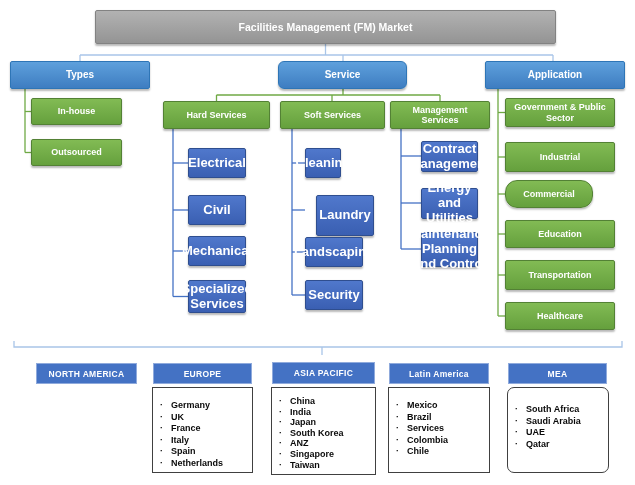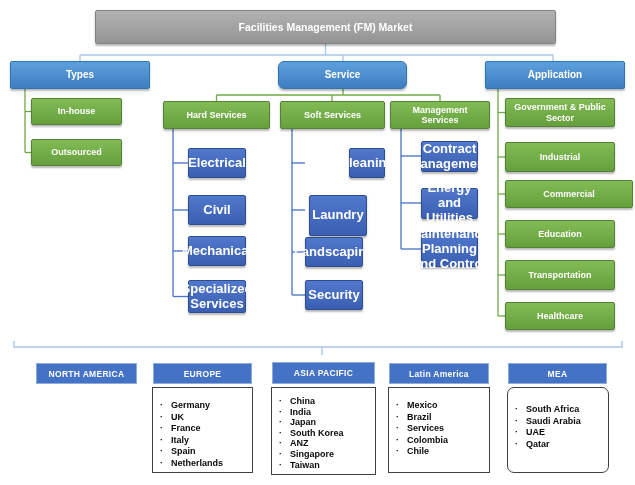--- a/index.html
+++ b/index.html
@@ -120,32 +120,32 @@
 
   <div class="node box-green" style="left:163px;top:101px;width:107px;height:28px;">Hard Services</div>
   <div class="node box-green" style="left:280px;top:101px;width:105px;height:28px;">Soft Services</div>
   <div class="node box-green" style="left:390px;top:101px;width:100px;height:28px;">Management Services</div>
 
   <div class="node box-smallblue" style="left:188px;top:148px;width:58px;height:30px;">Electrical</div>
   <div class="node box-smallblue" style="left:188px;top:195px;width:58px;height:30px;">Civil</div>
   <div class="node box-smallblue" style="left:188px;top:236px;width:58px;height:30px;">Mechanical</div>
   <div class="node box-smallblue" style="left:188px;top:280px;width:58px;height:33px;">Specialized Services</div>
 
-  <div class="node box-smallblue" style="left:305px;top:148px;width:36px;height:30px;margin-left:44px;">Cleaning</div>
-  <div class="node box-smallblue" style="left:309px;top:195px;width:58px;height:41px;">Laundry</div>
+  <div class="node box-smallblue" style="left:305px;top:148px;width:36px;height:30px;">Cleaning</div>
+  <div class="node box-smallblue" style="left:316px;top:195px;width:58px;height:41px;">Laundry</div>
   <div class="node box-smallblue" style="left:305px;top:237px;width:58px;height:30px;">Landscaping</div>
   <div class="node box-smallblue" style="left:305px;top:280px;width:58px;height:30px;">Security</div>
 
   <div class="node box-smallblue" style="left:421px;top:141px;width:57px;height:31px;">Contract Management</div>
   <div class="node box-smallblue" style="left:421px;top:188px;width:57px;height:31px;">Energy and Utilities</div>
   <div class="node box-smallblue" style="left:421px;top:232px;width:57px;height:35px;">Maintenance Planning and Control</div>
 
   <div class="node box-green" style="left:505px;top:98px;width:110px;height:29px;">Government &amp;  Public Sector</div>
   <div class="node box-green" style="left:505px;top:142px;width:110px;height:30px;">Industrial</div>
-  <div class="node box-green" style="left:505px;top:180px;width:128px;height:28px;">Commercial</div>
+  <div class="node box-green" style="left:505px;top:180px;width:88px;height:28px;border-radius:12px;">Commercial</div>
   <div class="node box-green" style="left:505px;top:220px;width:110px;height:28px;">Education</div>
   <div class="node box-green" style="left:505px;top:260px;width:110px;height:30px;">Transportation</div>
   <div class="node box-green" style="left:505px;top:302px;width:110px;height:28px;">Healthcare</div>
 
   <div class="region-header" style="left:36px;top:363px;width:101px;height:21px;">NORTH AMERICA</div>
 
   <div class="region-header" style="left:153px;top:363px;width:99px;height:21px;">EUROPE</div>
   <div class="region-body rb-pad12" style="left:152px;top:387px;width:101px;height:86px;">
     <ul>
         <li>Germany</li>

